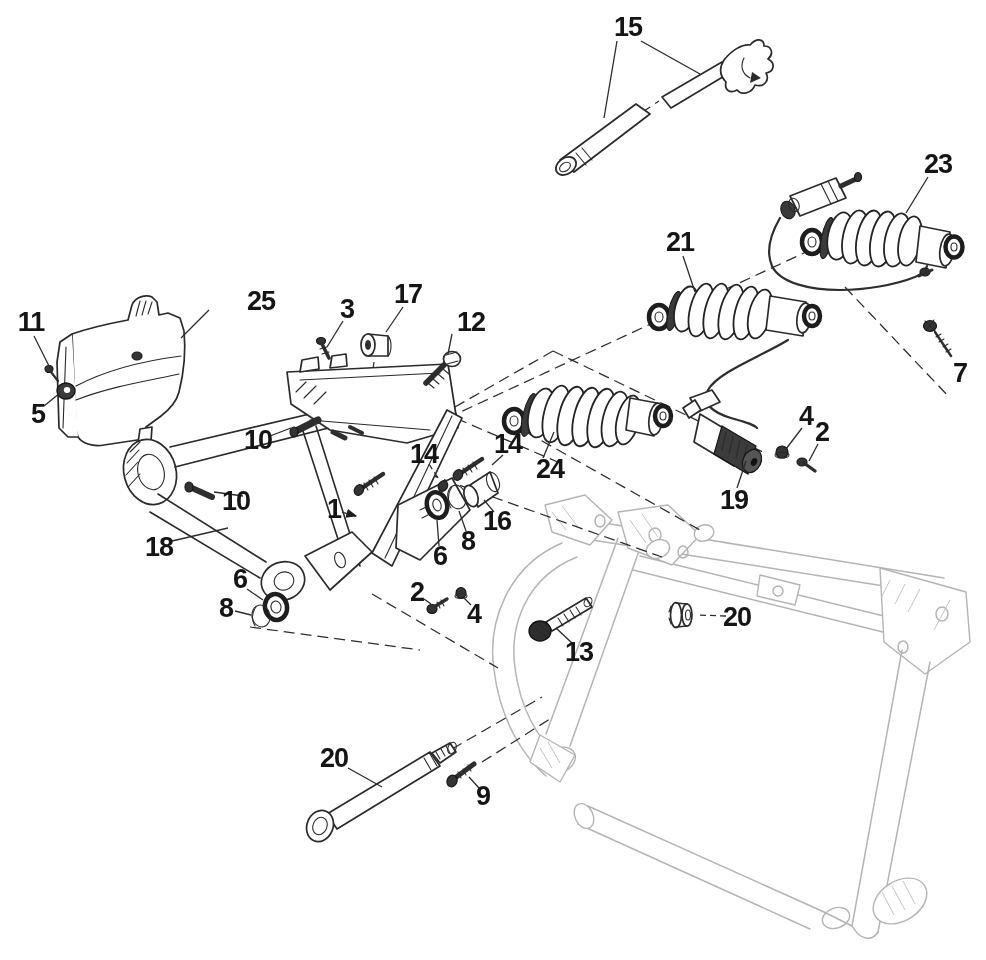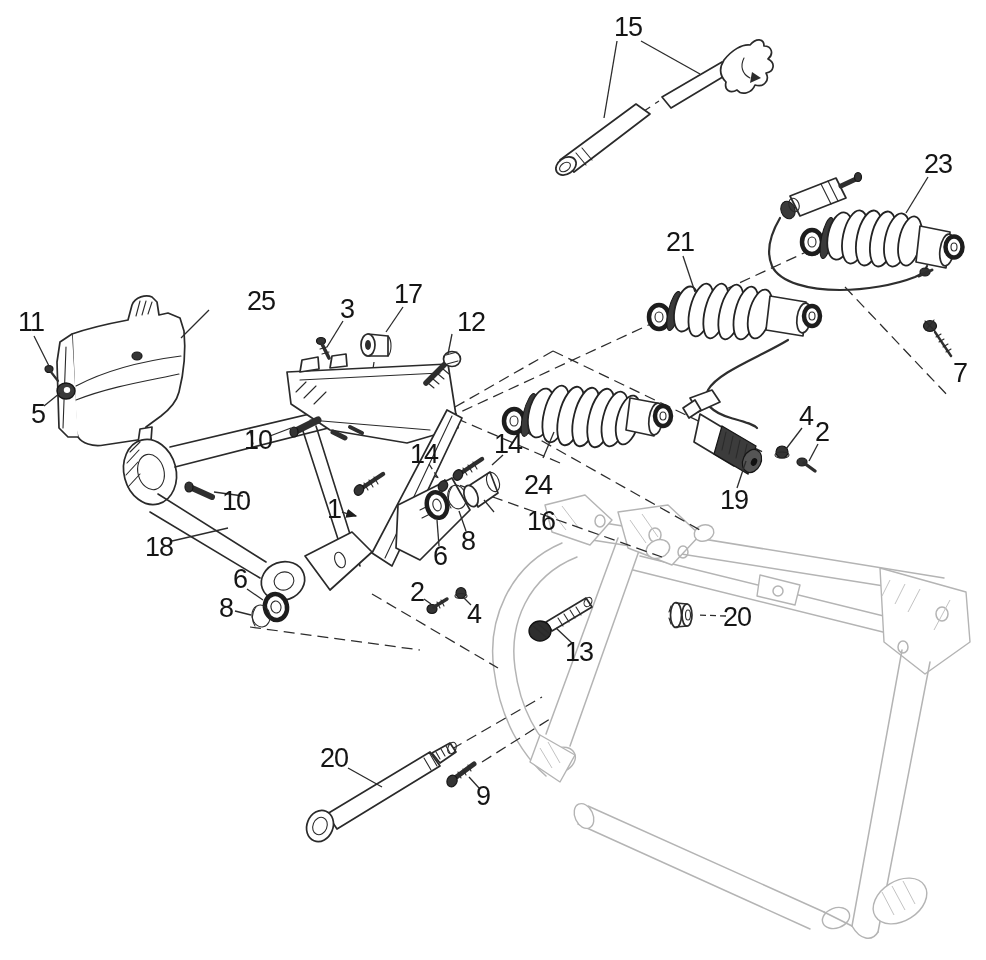--- a/index.html
+++ b/index.html
@@ -14,21 +14,21 @@
   .thk{stroke:#2e2e2e;fill:none;stroke-linecap:round;}
   .coil{stroke:#232323;fill:#ffffff;stroke-width:1.8;}
   .eye{stroke:#1d1d1d;fill:#ffffff;stroke-width:4.5;}
   .gh{stroke:#b4b4b4;fill:none;stroke-width:1.5;stroke-linecap:round;stroke-linejoin:round;}
   .ghf{stroke:#b4b4b4;fill:#ffffff;stroke-width:1.4;stroke-linejoin:round;}
   .ghh{stroke:#c3c3c3;fill:none;stroke-width:1;}
   .cl{stroke:#2c2c2c;fill:none;stroke-width:1.25;stroke-dasharray:11 6;}
   .leader{stroke:#2b2b2b;stroke-width:1.3;fill:none;}
   .leader.dashed{stroke-dasharray:6 4;}
   .callout{position:absolute;transform:translate(-50%,-50%);color:#151515;
-           font-size:27px;font-weight:normal;letter-spacing:-1px;line-height:1;
+           font-size:27px;font-weight:bold;letter-spacing:-1px;line-height:1;
            font-family:"Liberation Sans","DejaVu Sans",sans-serif;}
 </style>
 </head>
 <body>
 
 <div id="stage">
 <svg width="986" height="960" viewBox="0 0 986 960">
   <defs>
     <marker id="arrowhead" markerWidth="9" markerHeight="8" refX="7.5" refY="3.5" orient="auto">
       <path d="M0,0 L8.5,3.5 L0,7 Z" fill="#1d1d1d"></path>
@@ -371,26 +371,26 @@
     <div class="callout" style="left: 221px; top: 301px; margin-left: 40px;">25</div>
     <div class="callout" style="left: 31px; top: 322px;">11</div>
     <div class="callout" style="left: 38px; top: 414px;">5</div>
     <div class="callout" style="left: 347px; top: 309px;">3</div>
     <div class="callout" style="left: 408px; top: 294px;">17</div>
     <div class="callout" style="left: 455px; top: 322px; margin-left: 16px;">12</div>
     <div class="callout" style="left: 258px; top: 440px;">10</div>
     <div class="callout" style="left: 236px; top: 501px;">10</div>
     <div class="callout" style="left: 424px; top: 454px;">14</div>
     <div class="callout" style="left: 508px; top: 444px;">14</div>
-    <div class="callout" style="left: 538px; top: 469px; margin-top: 16px;">24</div>
+    <div class="callout" style="left: 550px; top: 469px;">24</div>
     <div class="callout" style="left: 734px; top: 500px;">19</div>
     <div class="callout" style="left: 806px; top: 416px;">4</div>
     <div class="callout" style="left: 822px; top: 432px;">2</div>
     <div class="callout" style="left: 334px; top: 509px;">1</div>
-    <div class="callout" style="left: 497px; top: 521px; margin-left: 44px;">16</div>
+    <div class="callout" style="left: 497px; top: 521px;">16</div>
     <div class="callout" style="left: 468px; top: 541px;">8</div>
     <div class="callout" style="left: 440px; top: 556px;">6</div>
     <div class="callout" style="left: 159px; top: 547px;">18</div>
     <div class="callout" style="left: 240px; top: 579px;">6</div>
     <div class="callout" style="left: 226px; top: 608px;">8</div>
     <div class="callout" style="left: 417px; top: 592px;">2</div>
     <div class="callout" style="left: 474px; top: 614px;">4</div>
     <div class="callout" style="left: 579px; top: 652px; text-align: right;">13</div>
     <div class="callout" style="left: 737px; top: 617px;">20</div>
     <div class="callout" style="left: 334px; top: 758px;">20</div>

